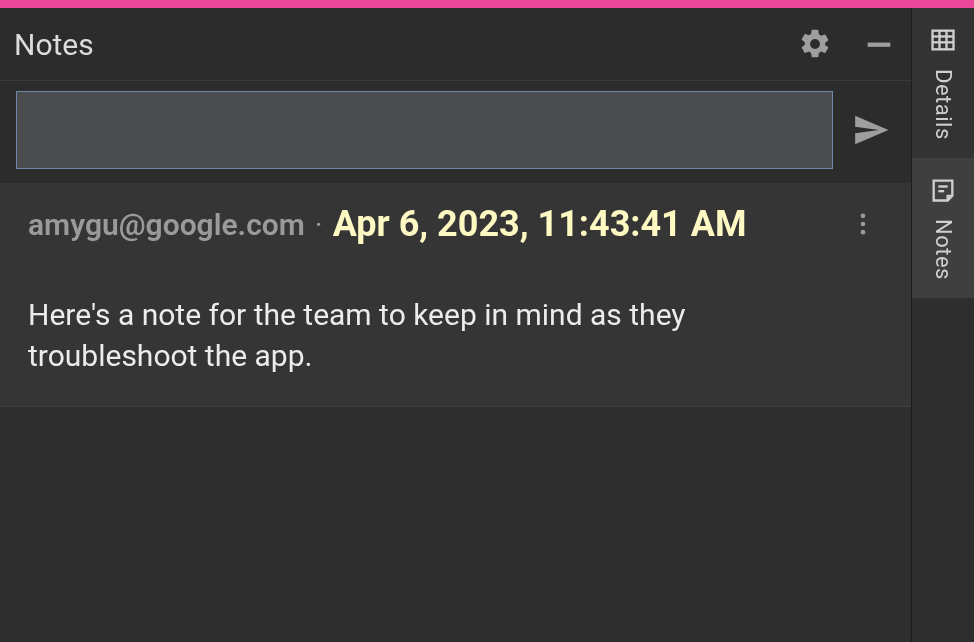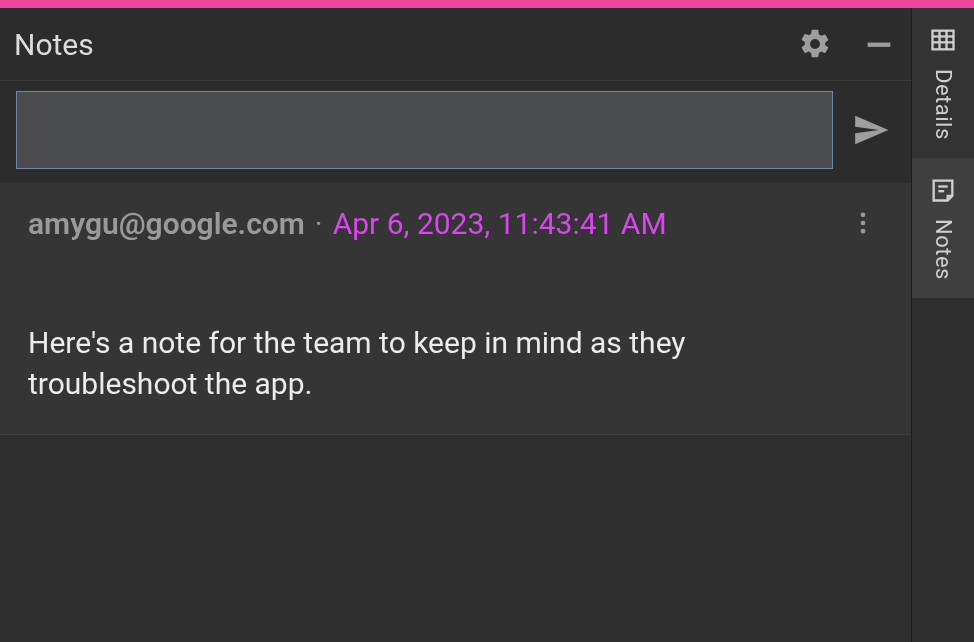--- a/index.html
+++ b/index.html
@@ -101,36 +101,36 @@
     font-weight: 600;
     color: #9a9a9a;
     text-align: center;
   }
   .note-sep {
     font-size: 30px;
     color: #9a9a9a;
     padding: 0 10px;
   }
   .note-ts {
-    font-size: 30px;
-    color: #d946ef;
-    font-weight: 400;
+    font-size: 36px;
+    color: #fef9c3;
+    font-weight: 700;
     flex: 1;
   }
   .note-menu {
     width: 40px;
     height: 40px;
     display: flex;
     align-items: center;
     justify-content: center;
     color: #9a9a9a;
     cursor: pointer;
   }
   .note-body {
-    margin-top: 80px;
+    margin-top: 50px;
     font-size: 30px;
     line-height: 1.35;
     color: #ececec;
     max-width: 820px;
   }
 
   
   .rail {
     width: 62px;
     background: #333333;

